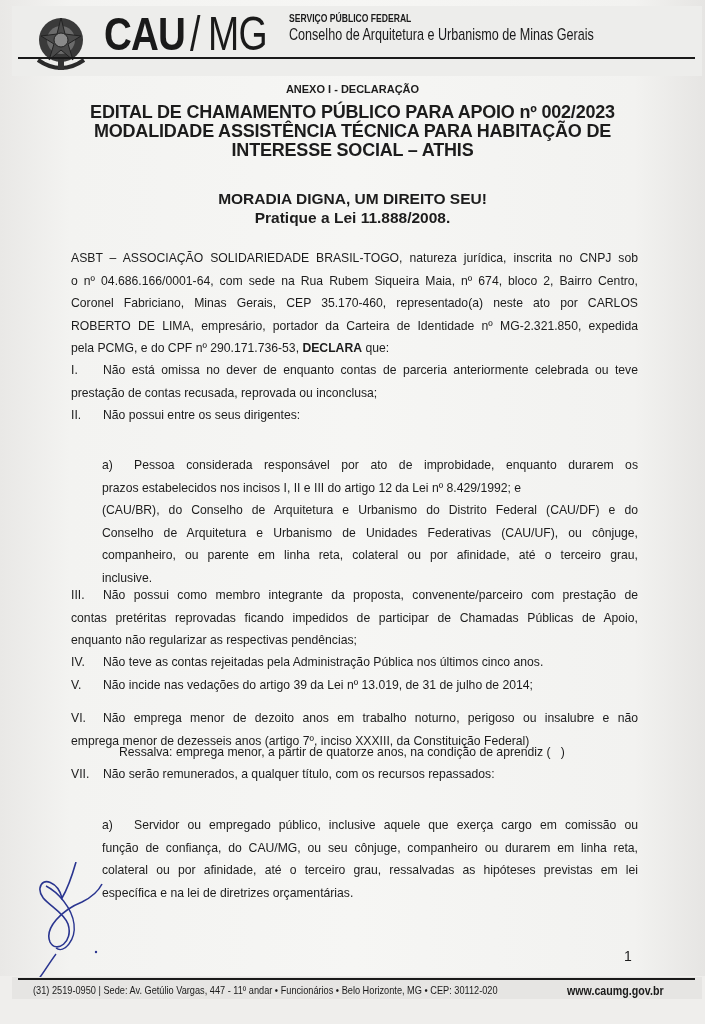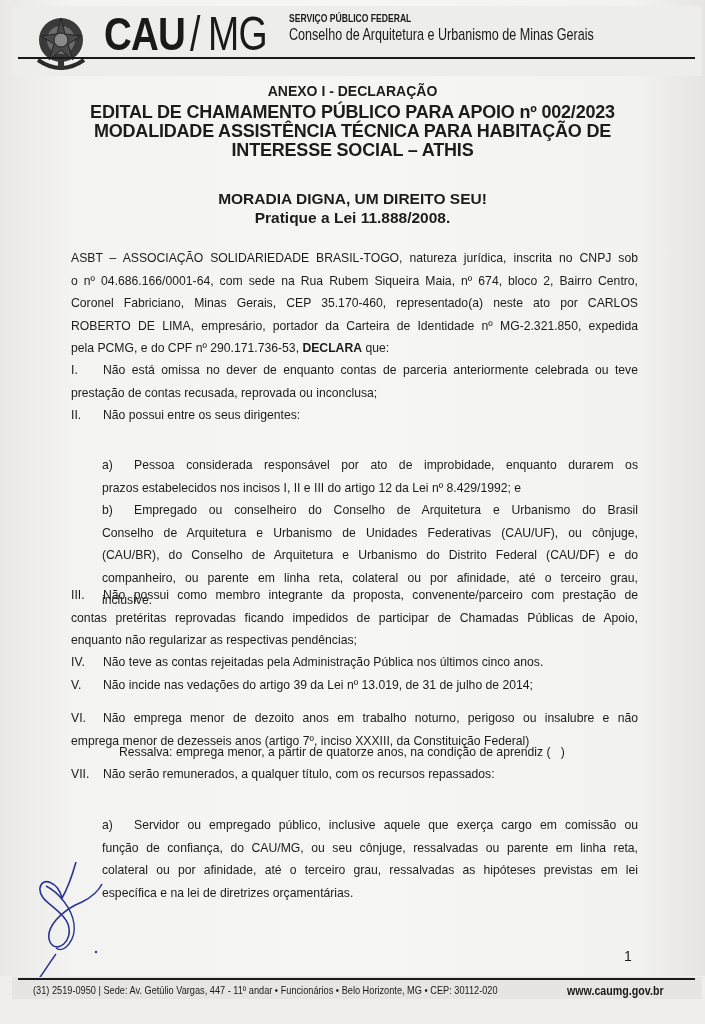--- a/index.html
+++ b/index.html
@@ -19,21 +19,21 @@
   .hdr-band { position: absolute; left: 12px; top: 6px; width: 690px; height: 70px; background: #ededeb; }
   .emblem { position: absolute; left: 28px; top: 10px; width: 66px; height: 66px; }
   .logo-cau { position: absolute; left: 104px; top: 6px; font-family: "Liberation Sans", sans-serif; font-weight: bold; font-size: 47px; letter-spacing: -1px; color: #1a1a1a; transform: scaleX(0.82); transform-origin: left top; line-height: 56px; }
   .logo-slash { position: absolute; left: 190px; top: 6px; font-size: 50px; font-weight: normal; color: #1a1a1a; line-height: 56px; transform: scaleX(0.75); transform-origin: left top; }
   .logo-mg { position: absolute; left: 208px; top: 6px; font-size: 48px; font-weight: normal; color: #1a1a1a; line-height: 56px; transform: scaleX(0.78); transform-origin: left top; letter-spacing: -1px; }
   .hdr-sub1 { position: absolute; left: 289px; top: 12px; font-size: 11px; font-weight: bold; color: #1a1a1a; transform: scaleX(0.78); transform-origin: left top; }
   .hdr-sub2 { position: absolute; left: 289px; top: 25px; font-size: 17px; color: #1a1a1a; transform: scaleX(0.74); transform-origin: left top; white-space: nowrap; }
   .hdr-line { position: absolute; left: 18px; top: 57px; width: 677px; height: 2px; background: #1a1a1a; }
 
   .center { position: absolute; left: 0; width: 705px; text-align: center; }
-  .annex { top: 83px; font-size: 14px; font-weight: bold; }
+  .annex { top: 83px; font-size: 11px; font-weight: bold; }
   .edital { top: 103px; font-size: 18px; line-height: 19px; letter-spacing: -0.2px; font-weight: bold; }
   .slogan { top: 189px; font-size: 15.5px; font-weight: bold; line-height: 19px; }
 
   .body { position: absolute; left: 71px; width: 567px; font-size: 12.2px; line-height: 22.5px; }
   .p { position: absolute; left: 0; width: 567px; text-align: justify; text-align-last: left; }
   .jl { text-align: justify; text-align-last: justify; }
   .num { display: inline-block; width: 32px; }
   .sub { padding-left: 31px; margin-top: 27px; }
   .subnum { display: inline-block; width: 32px; }
   .ressalva { padding-left: 48px; }
@@ -97,23 +97,22 @@
     <div class="p" style="top:157px;">
       <div><span class="num">II.</span><span>Não possui entre os seus dirigentes:</span></div>
     </div>
 
     <div class="p sub" style="top:180px; width:536px;">
       <div class="jl"><span class="subnum">a)</span><span>Pessoa considerada responsável por ato de improbidade, enquanto durarem os</span></div>
       <div>prazos estabelecidos nos incisos I, II e III do artigo 12 da Lei nº 8.429/1992; e</div>
     </div>
 
     <div class="p sub" style="top:225px; width:536px;">
-      <div class="jl"><span class="subnum">b)</span><span>Empregado ou conselheiro do Conselho de Arquitetura e Urbanismo do Brasil</span></div>
+      <div class="jl">(CAU/BR), do Conselho de Arquitetura e Urbanismo do Distrito Federal (CAU/DF) e do</div>
       <div class="jl">Conselho de Arquitetura e Urbanismo de Unidades Federativas (CAU/UF), ou cônjuge,</div>
-      <div class="jl">(CAU/BR), do Conselho de Arquitetura e Urbanismo do Distrito Federal (CAU/DF) e do</div>
       <div class="jl">companheiro, ou parente em linha reta, colateral ou por afinidade, até o terceiro grau,</div>
       <div>inclusive.</div>
     </div>
 
     <div class="p" style="top:337px;">
       <div class="jl"><span class="num">III.</span><span>Não possui como membro integrante da proposta, convenente/parceiro com prestação de</span></div>
       <div class="jl">contas pretéritas reprovadas ficando impedidos de participar de Chamadas Públicas de Apoio,</div>
       <div>enquanto não regularizar as respectivas pendências;</div>
     </div>
 
@@ -134,21 +133,21 @@
       <span>Ressalva: emprega menor, a partir de quatorze anos, na condição de aprendiz</span>
       <span style="white-space:pre;">(   )</span>
     </div>
 
     <div class="p" style="top:516px;">
       <div><span class="num">VII.</span><span>Não serão remunerados, a qualquer título, com os recursos repassados:</span></div>
     </div>
 
     <div class="p sub" style="top:540px; width:536px;">
       <div class="jl"><span class="subnum">a)</span><span>Servidor ou empregado público, inclusive aquele que exerça cargo em comissão ou</span></div>
-      <div class="jl">função de confiança, do CAU/MG, ou seu cônjuge, ressalvadas ou parente em linha reta,</div>
+      <div class="jl">função de confiança, do CAU/MG, ou seu cônjuge, companheiro ou durarem em linha reta,</div>
       <div class="jl">colateral ou por afinidade, até o terceiro grau, ressalvadas as hipóteses previstas em lei</div>
       <div>específica e na lei de diretrizes orçamentárias.</div>
     </div>
   </div>
 
   <svg class="signature" viewBox="0 0 120 120">
     <path d="M48 0 C44 14 40 26 34 36 C30 20 14 14 12 26 C10 40 34 46 40 62 C46 80 28 92 22 80 C16 66 34 48 54 40 C62 36 70 30 74 22" stroke="#2a3590" stroke-width="1.6" fill="none"></path>
     <path d="M18 24 C30 30 44 46 46 62 C48 78 36 92 28 86" stroke="#2a3590" stroke-width="1.4" fill="none"></path>
     <path d="M28 92 C22 100 16 110 10 118" stroke="#2a3590" stroke-width="1.4" fill="none"></path>
     <circle cx="68" cy="90" r="1.2" fill="#2a3590"></circle>

